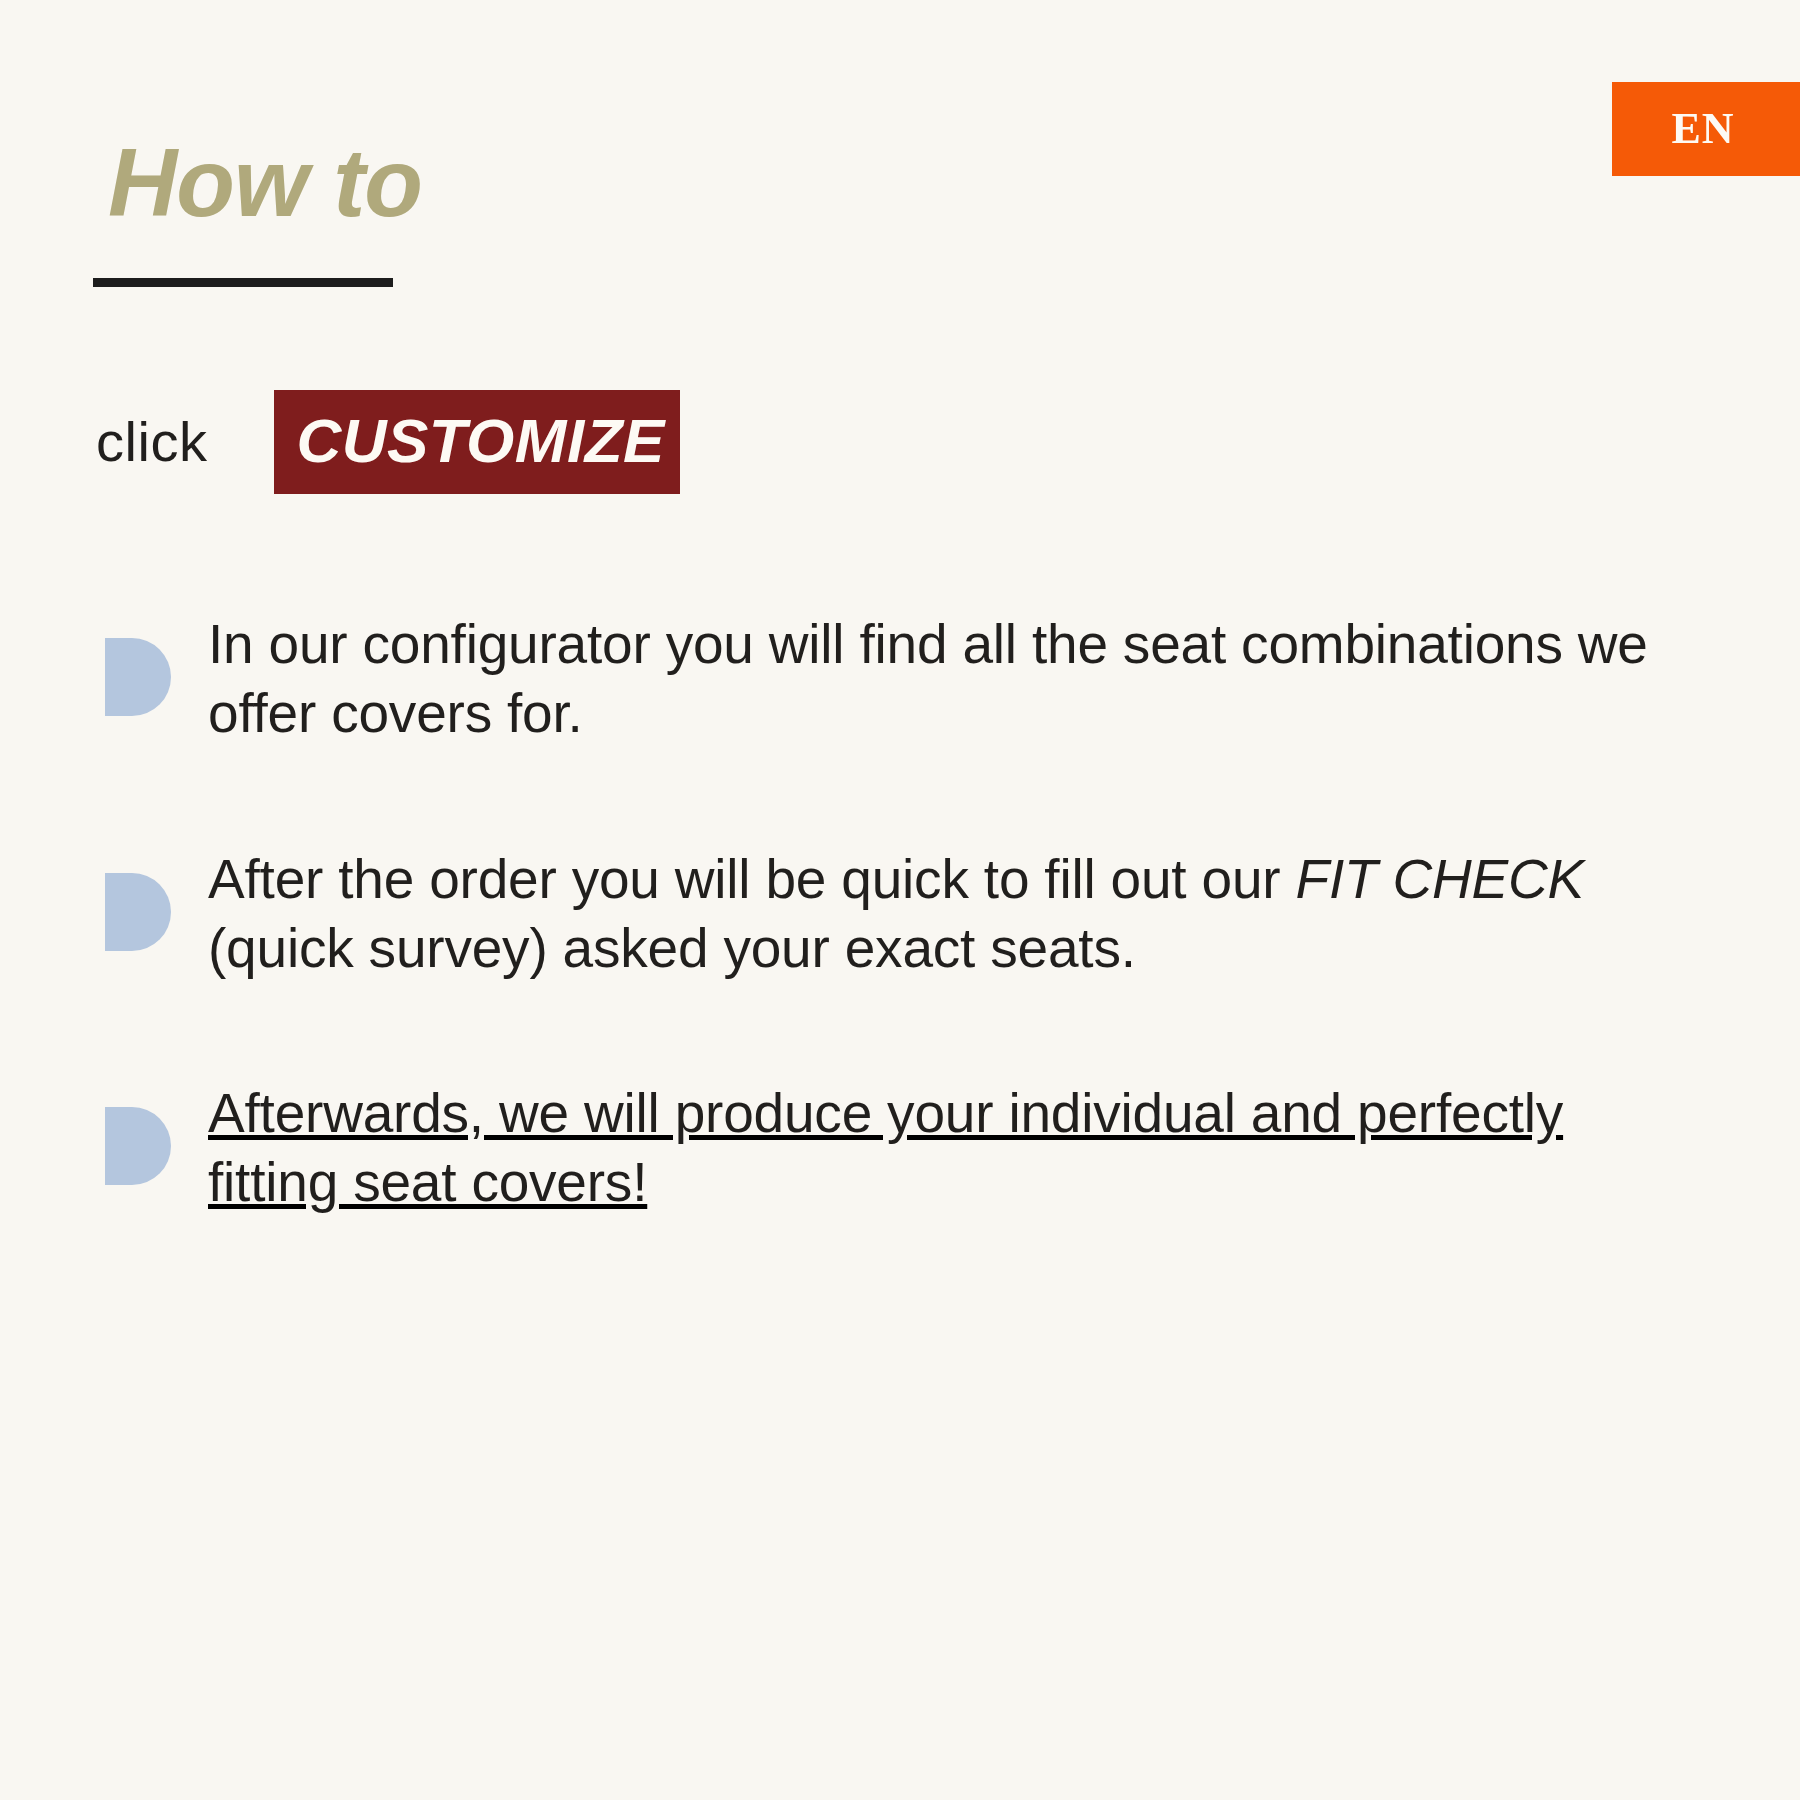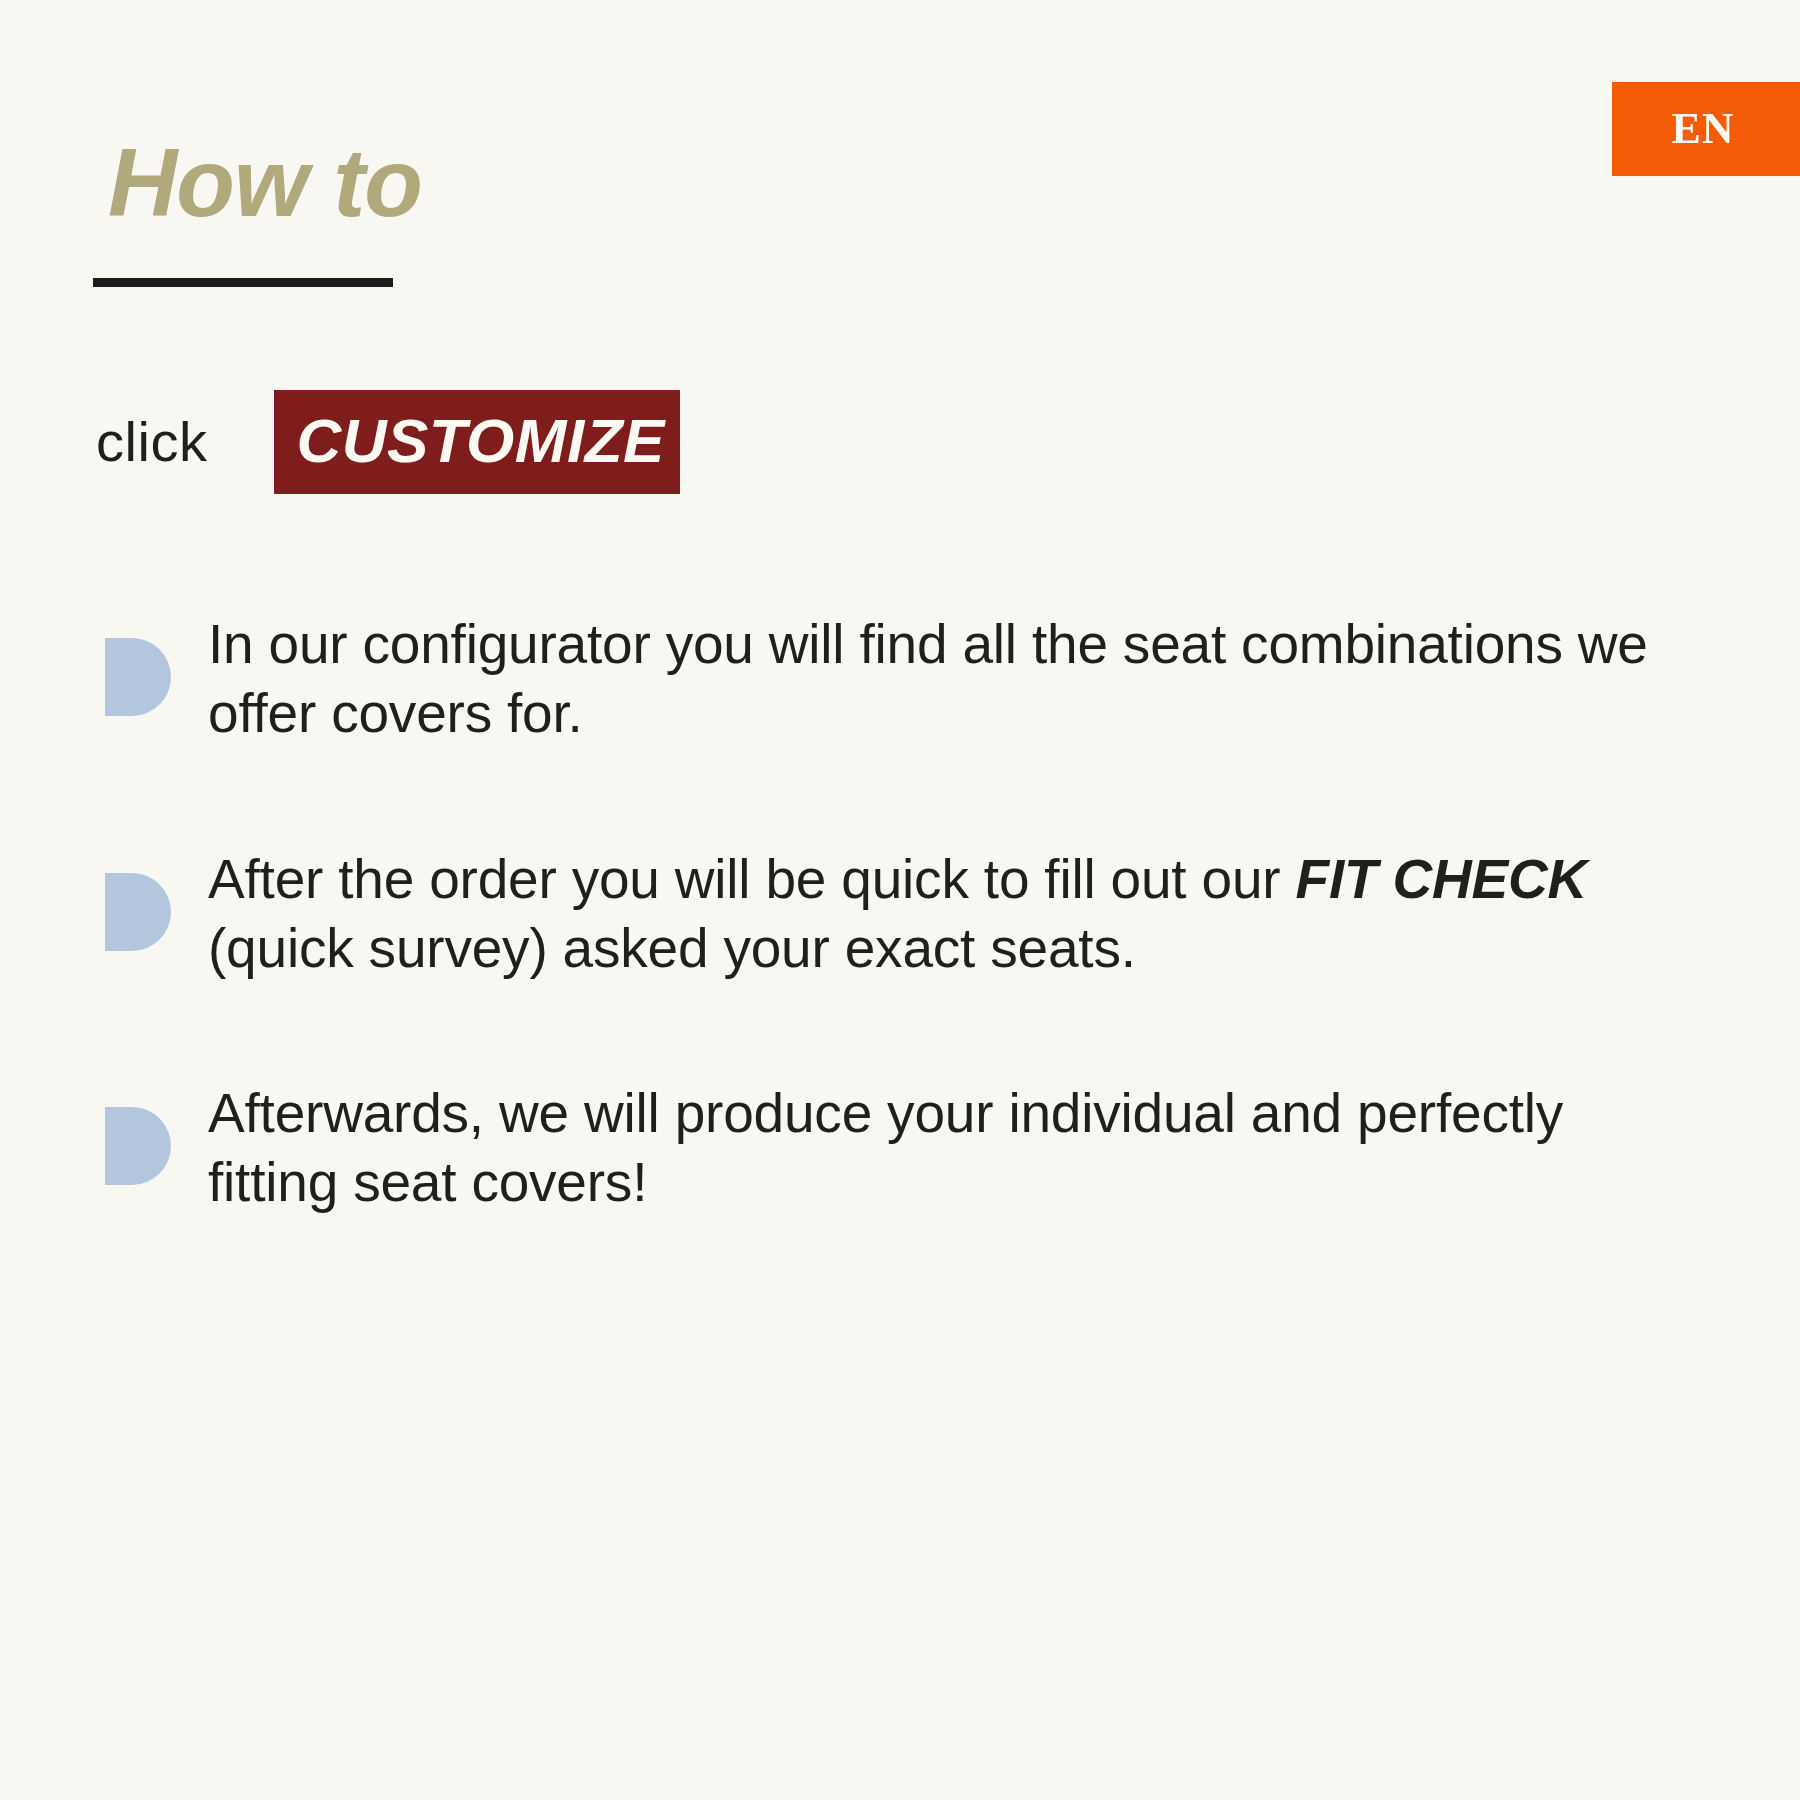--- a/index.html
+++ b/index.html
@@ -105,42 +105,42 @@
     position: absolute;
     left: 105px;
     top: 610px;
     width: 1560px;
   }
   .step {
     display: flex;
     align-items: flex-start;
     margin-bottom: 96px;
   }
-  .step:last-child { margin-bottom: 12px; }
+  .step:last-child { margin-bottom: 12px; text-decoration: underline; }
 
   .step-marker {
     flex: 0 0 auto;
     width: 66px;
     height: 78px;
     background: #b4c6de;
     border-radius: 0 44px 44px 0;
     margin-top: 28px;
   }
   .step-text {
     margin-left: 37px;
     color: #211f1d;
     font-family: "Liberation Sans", sans-serif;
     font-size: 55px;
     font-weight: 400;
     line-height: 1.26;
     letter-spacing: -0.2px;
     max-width: 1455px;
   }
   .step-text b {
-    font-weight: 700;
+    font-weight: 400;
     font-style: italic;
   }
 </style>
 </head>
 <body>
 
 <div class="canvas">
 
   <div class="lang-badge">
     <span class="lang-badge-label">EN</span>

